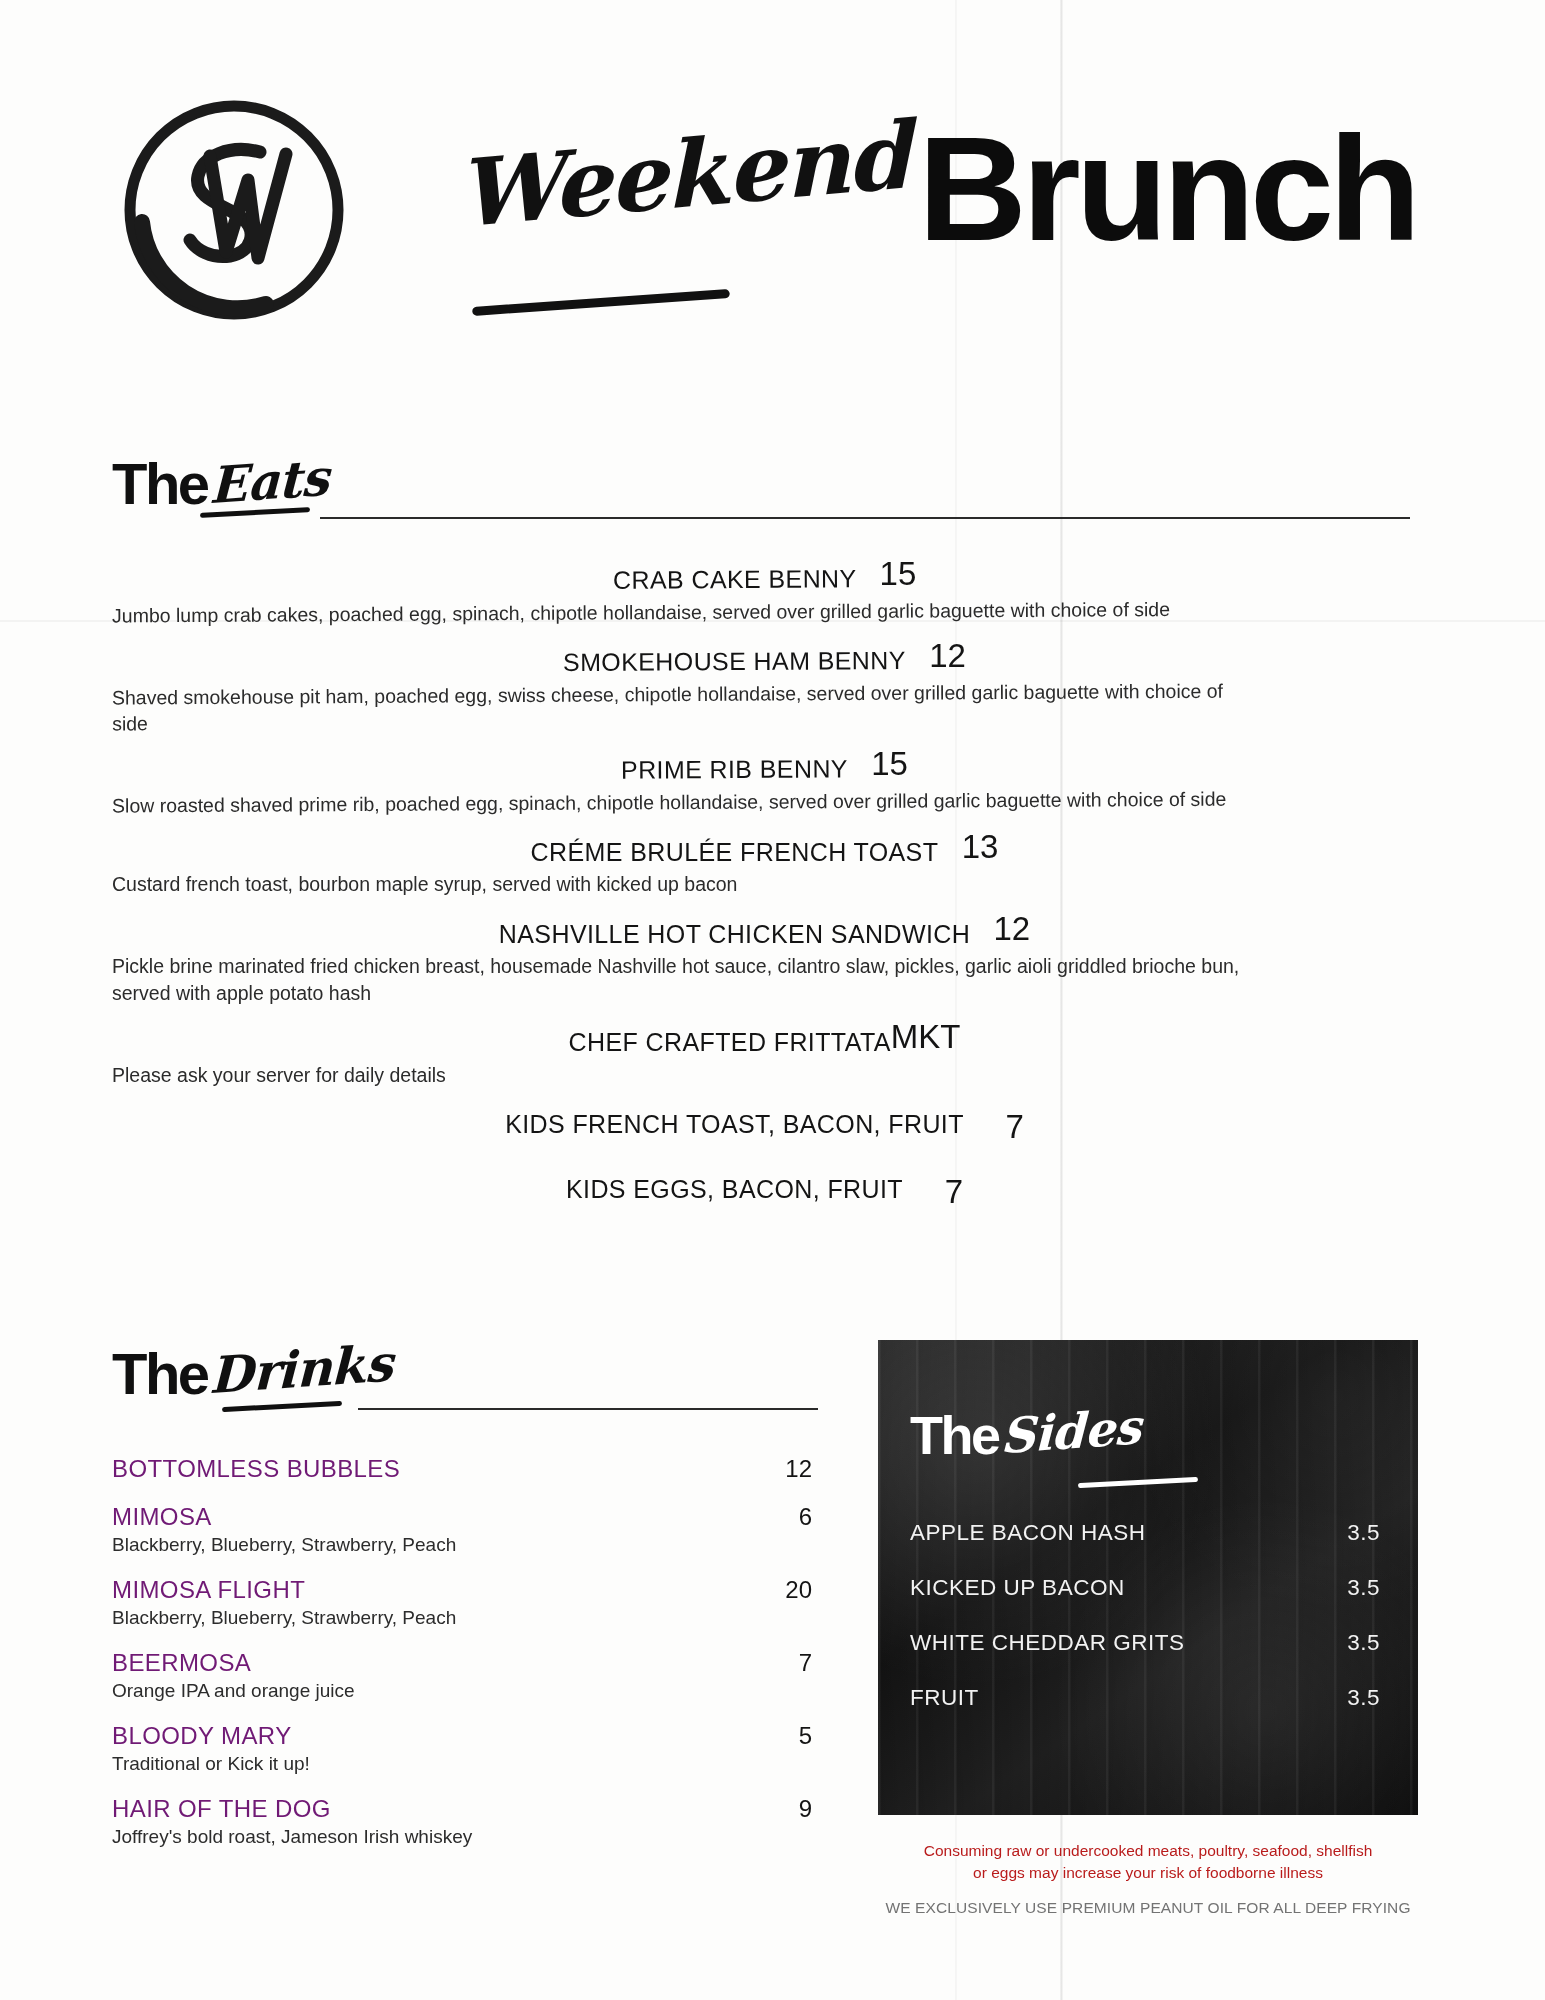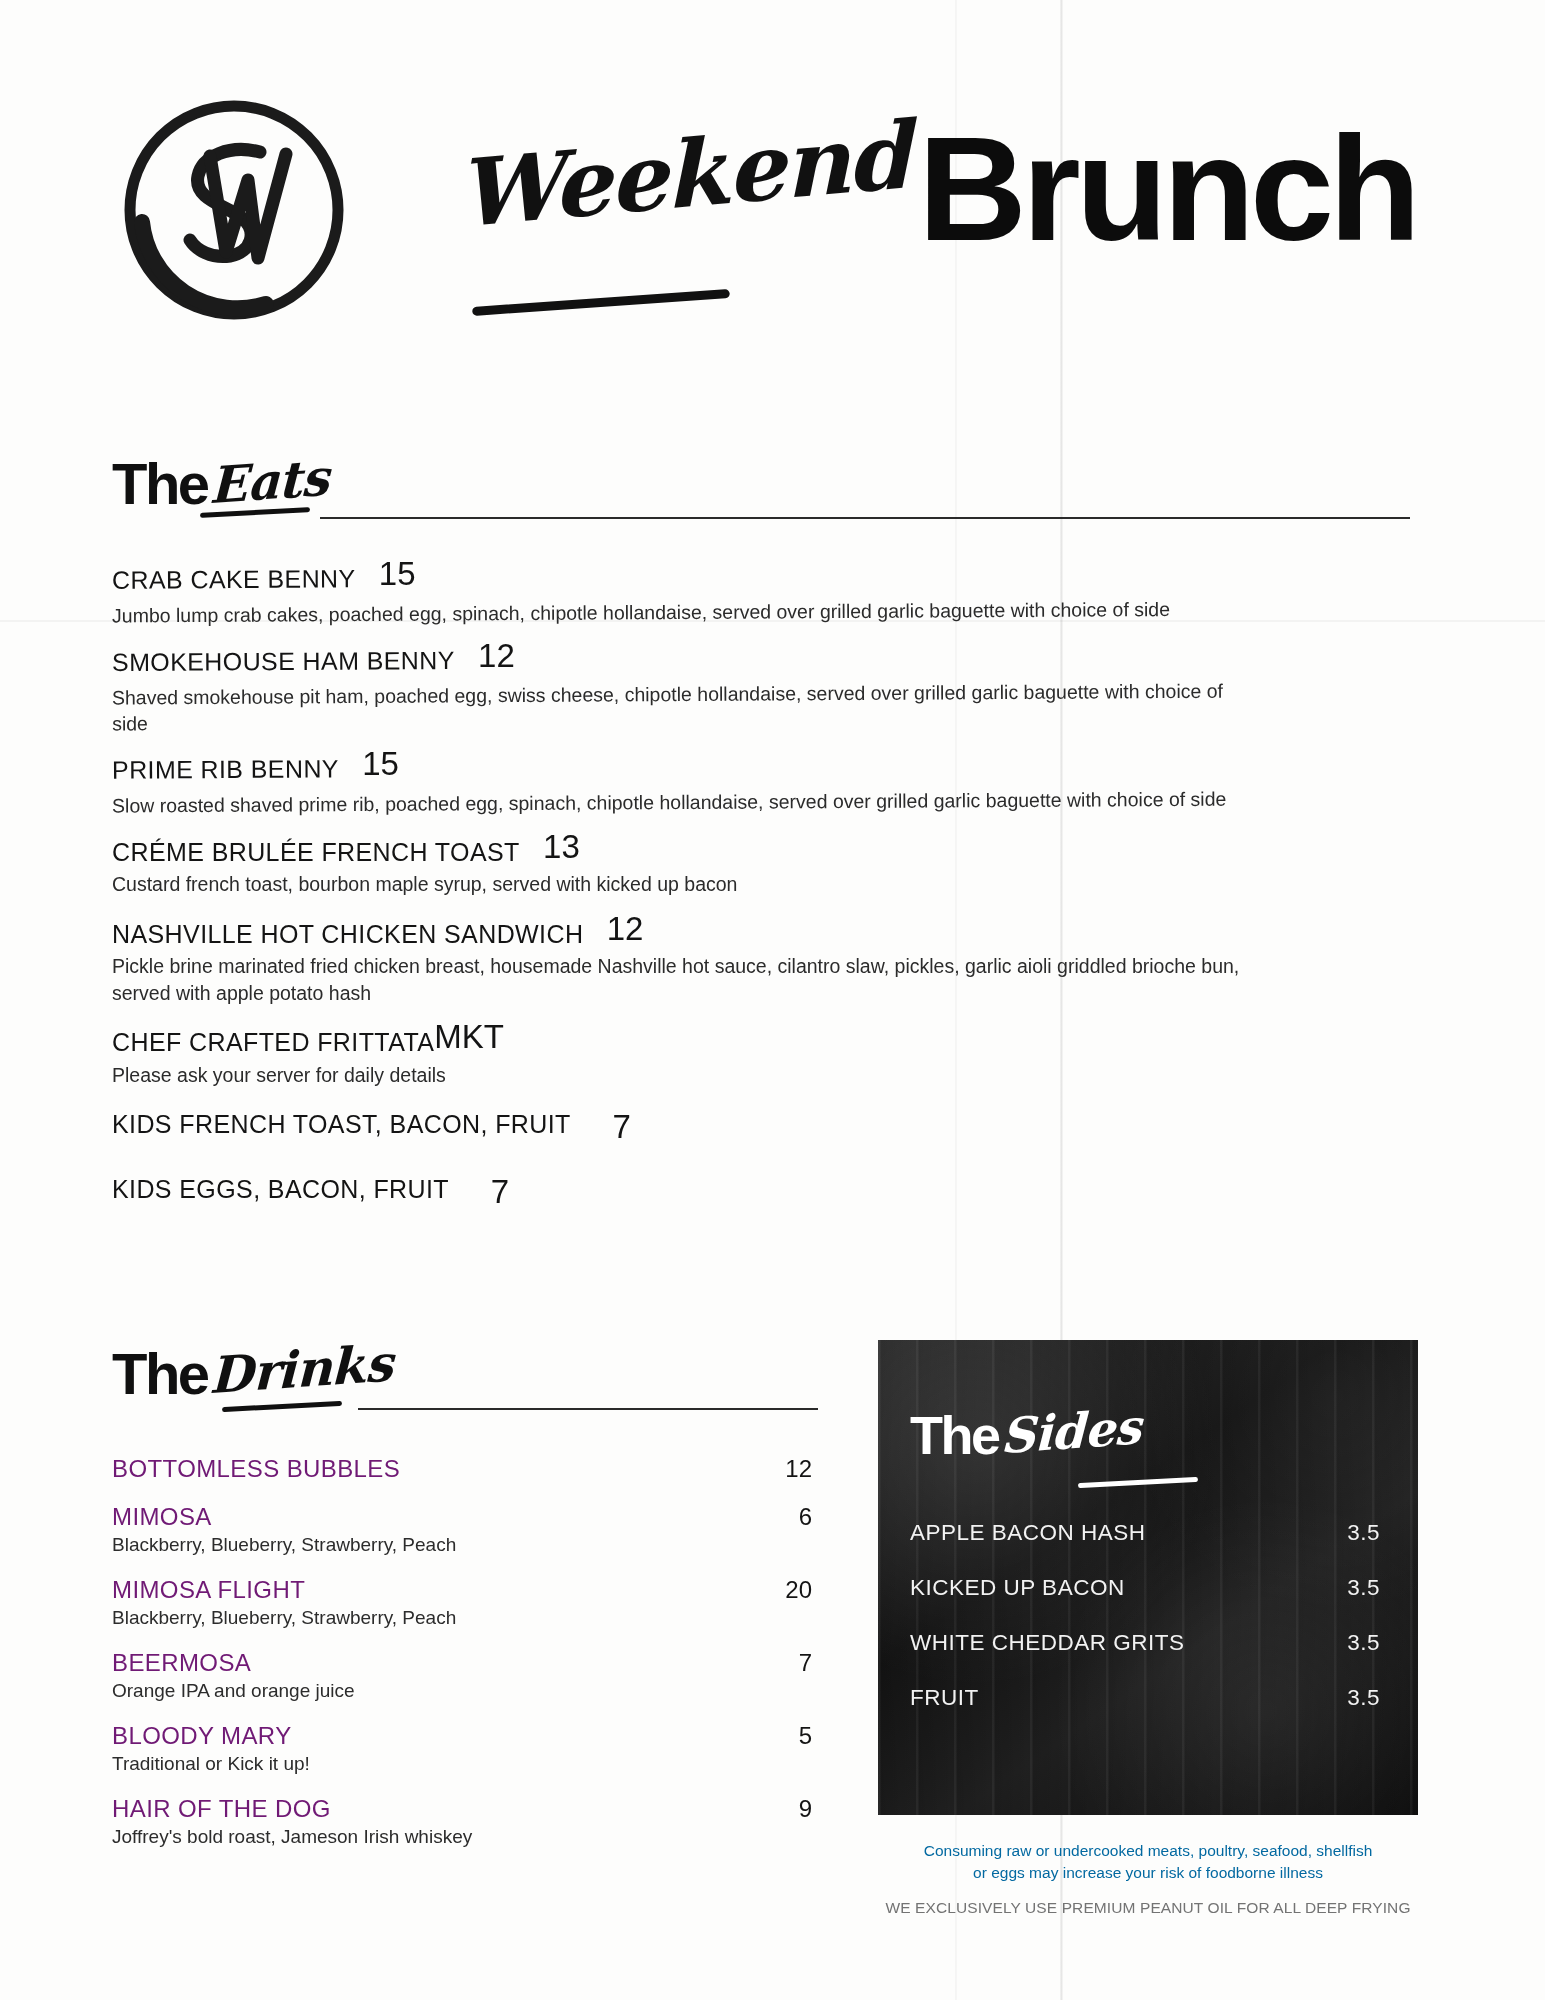--- a/index.html
+++ b/index.html
@@ -142,21 +142,21 @@
     top: 565px;
     width: 1305px;
   }
   .item {
     position: relative;
     margin-bottom: 22px;
   }
   .item-row {
     display: flex;
     align-items: flex-start;
-    justify-content: flex-start;
+    justify-content: center;
   }
   .item-name {
     font-size: 25px;
     letter-spacing: 0.4px;
     font-weight: 400;
     color: #141414;
     line-height: 1.15;
     max-width: 1130px;
   }
   .item-price {
@@ -271,21 +271,21 @@
   
   .disclaimer {
     position: absolute;
     left: 878px;
     top: 1840px;
     width: 540px;
     text-align: center;
   }
   .disc-line {
     font-size: 15.5px;
-    color: #0369a1;
+    color: #b91c1c;
     line-height: 1.45;
     font-weight: 300;
   }
   .disc-strong {
     font-size: 15.5px;
     color: #737373;
     margin-top: 14px;
     letter-spacing: 0.1px;
   }
 </style>

